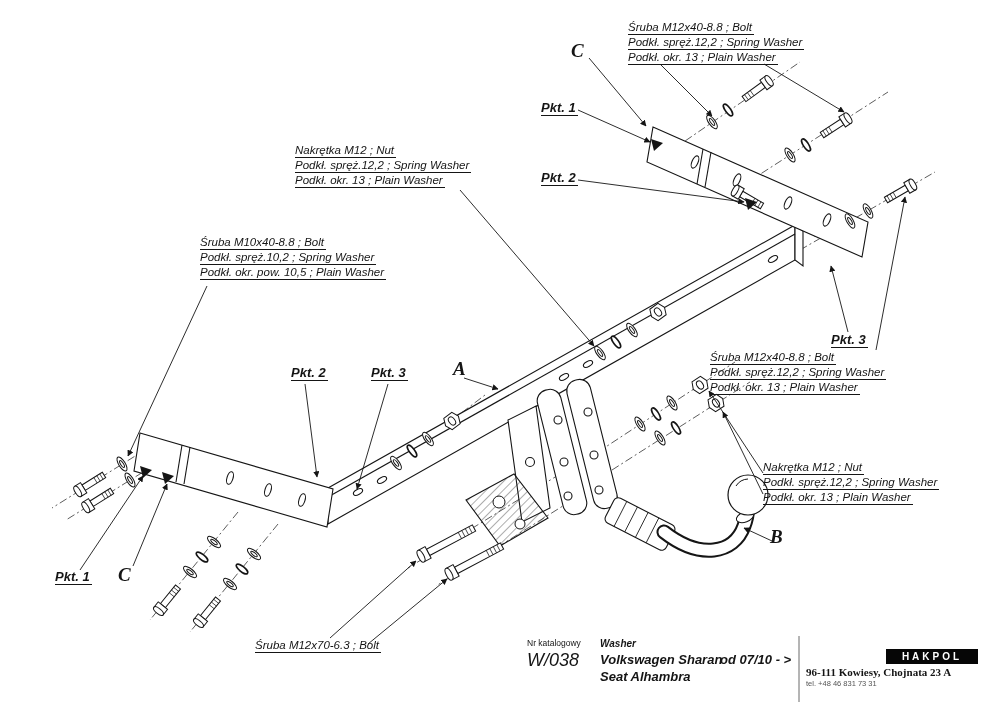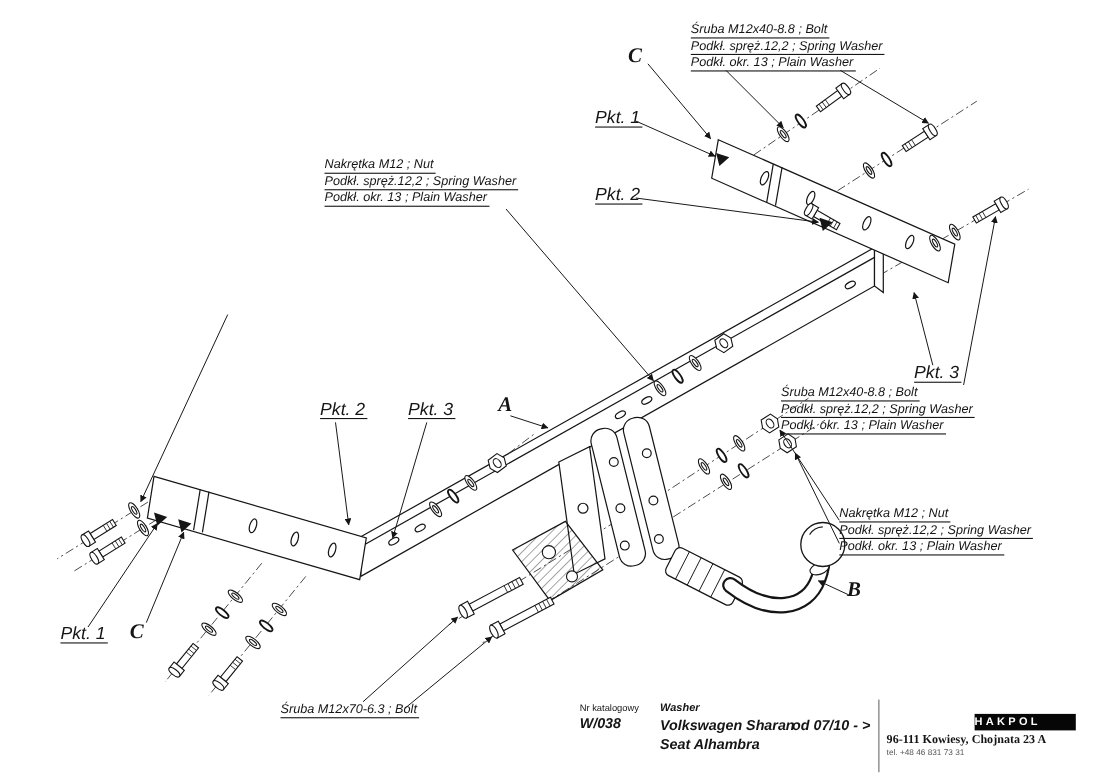--- a/index.html
+++ b/index.html
@@ -1,28 +1,28 @@
 <!DOCTYPE html>
 <html><head>
 <meta charset="utf-8">
 <style>
   html,body{margin:0;padding:0;background:#fff}
   .stage{position:relative;width:1000px;height:705px;background:#ffffff;font-family:"Liberation Sans",sans-serif;color:#151515;overflow:hidden}
   .abs{position:absolute}
   svg.draw{position:absolute;left:0;top:0}
   .callout span{display:table;white-space:nowrap;font-style:italic;font-size:11.5px;line-height:14px;border-bottom:1px solid #151515;padding-right:2px}
-  .pkt{font-weight:normal;font-style:italic;font-size:16px;line-height:13px;border-bottom:1.2px solid #151515;display:inline-block;padding:0 2px 1px 0;white-space:nowrap}
+  .pkt{font-weight:bold;font-style:italic;font-size:13px;line-height:13px;border-bottom:1.2px solid #151515;display:inline-block;padding:0 2px 1px 0;white-space:nowrap}
   .letter{font-family:"Liberation Serif",serif;font-weight:bold;font-style:italic;font-size:19px}
   .f-label{font-size:8.5px;white-space:nowrap}
-  .f-cat{font-weight:bold;font-style:italic;font-size:13px;white-space:nowrap}
+  .f-cat{font-weight:normal;font-style:italic;font-size:18px;white-space:nowrap}
   .f-brand{font-weight:bold;font-style:italic;font-size:10px;white-space:nowrap}
   .f-model{font-weight:bold;font-style:italic;font-size:13px;white-space:nowrap}
   .logo-box{left:812px;top:604px;width:166px;height:42px;background:#060606;border-radius:5px}
   .logo-text{position:absolute;left:0;right:0;top:3px;text-align:center;color:#fff;font-weight:bold;font-style:italic;font-size:25px;letter-spacing:1px}
-  .hakpol{left:886px;top:649px;width:92px;height:15px;background:#060606;color:#fff;font-weight:bold;font-size:10px;letter-spacing:3px;line-height:15px}
+  .hakpol{left:886px;top:649px;width:92px;height:15px;background:#060606;color:#fff;font-weight:bold;font-size:10px;letter-spacing:3px;text-align:center;line-height:15px}
   .addr{font-family:"Liberation Serif",serif;font-weight:bold;font-size:11px;white-space:nowrap}
   .phone{font-size:7.5px;color:#555;white-space:nowrap}
 </style>
 </head>
 <body>
 
 <div class="stage">
 
   <svg class="draw" width="1000" height="705" viewBox="0 0 1000 705">
     <defs>
@@ -223,20 +223,25 @@
     <span>Podkł. spręż.12,2 ; Spring Washer</span>
     <span>Podkł. okr. 13 ; Plain Washer</span>
   </div>
 
   <div class="abs callout" style="left:295px;top:143px">
     <span>Nakrętka  M12 ; Nut</span>
     <span>Podkł. spręż.12,2 ; Spring Washer</span>
     <span>Podkł. okr. 13 ; Plain Washer</span>
   </div>
 
+  <div class="abs callout" style="left:200px;top:235px">
+    <span>Śruba M10x40-8.8 ;  Bolt</span>
+    <span>Podkł. spręż.10,2 ; Spring Washer</span>
+    <span>Podkł. okr. pow. 10,5 ; Plain Washer</span>
+  </div>
 
   <div class="abs callout" style="left:710px;top:350px">
     <span>Śruba M12x40-8.8 ;  Bolt</span>
     <span>Podkł. spręż.12,2 ; Spring Washer</span>
     <span>Podkł. okr. 13 ; Plain Washer</span>
   </div>
 
   <div class="abs callout" style="left:763px;top:460px">
     <span>Nakrętka  M12 ; Nut</span>
     <span>Podkł. spręż.12,2 ; Spring Washer</span>

